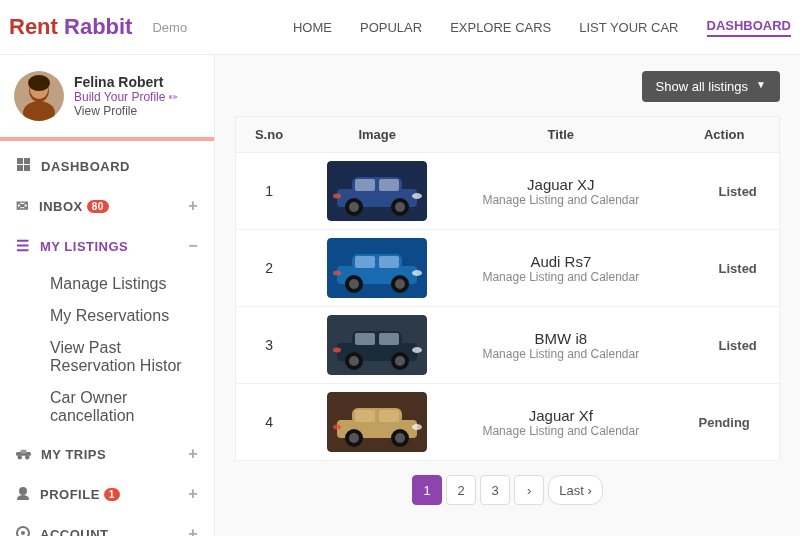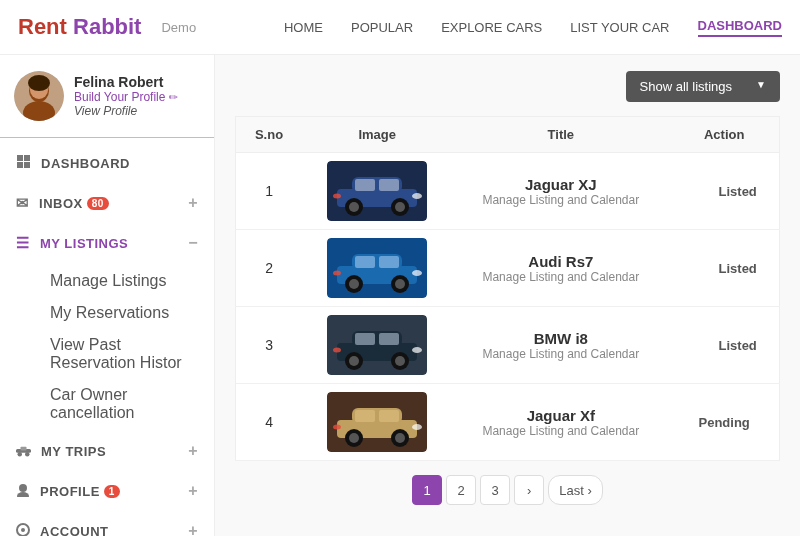--- a/index.html
+++ b/index.html
@@ -4,21 +4,21 @@
   <style>
     * { box-sizing: border-box; margin: 0; padding: 0; }
     body { font-family: Arial, sans-serif; font-size: 14px; background: #f9f9f9; color: #333; width: 800px; height: 536px; overflow: hidden; }
 
     
     .header {
       background: #fff;
       border-bottom: 1px solid #eee;
       display: flex;
       align-items: center;
-      padding: 0 18px;
+      padding: 0 9px;
       height: 55px;
     }
     .logo {
       display: flex;
       align-items: center;
       margin-right: auto;
     }
     .logo-text { font-size: 22px; font-weight: bold; }
     .logo-rent { color: #c0392b; }
     .logo-rabbit { color: #8e44ad; }
@@ -38,36 +38,36 @@
       width: 215px;
       background: #fff;
       border-right: 1px solid #eee;
       overflow-y: auto;
       flex-shrink: 0;
     }
     .user-profile {
       display: flex;
       align-items: center;
       padding: 16px 14px;
-      border-bottom: 1px solid #fca5a5;
+      border-bottom: 4px solid #fca5a5;
     }
     .avatar {
       width: 50px;
       height: 50px;
       border-radius: 50%;
       background: #ccc;
       overflow: hidden;
       flex-shrink: 0;
       margin-right: 10px;
     }
     .user-info {}
     .user-name { font-size: 14px; font-weight: bold; color: #333; }
     .user-build { font-size: 12px; color: #8e44ad; cursor: pointer; }
     .user-build .edit-icon { font-size: 11px; }
-    .user-view { font-size: 12px; color: #555; cursor: pointer; font-style: italic; }
+    .user-view { font-size: 12px; color: #555; cursor: pointer; }
 
     .sidebar-nav { padding: 5px 0; }
     .sidebar-item {
       display: flex;
       align-items: center;
       padding: 11px 16px;
       cursor: pointer;
       color: #555;
       font-size: 13px;
       font-weight: 600;
@@ -113,21 +113,21 @@
     .show-all-btn {
       background: #555;
       color: #fff;
       border: none;
       padding: 8px 14px;
       border-radius: 4px;
       font-size: 13px;
       cursor: pointer;
       display: flex;
       align-items: flex-start;
-      gap: 24px;
+      gap: 8px;
     }
     .show-all-btn .dropdown-arrow { font-size: 10px; }
 
     
     .listings-table {
       width: 100%;
       border-collapse: collapse;
       background: #fff;
       border: 1px solid #eee;
     }
@@ -146,21 +146,21 @@
       border-bottom: 1px solid #f0f0f0;
       vertical-align: middle;
     }
     .car-img-placeholder {
       width: 100px;
       height: 60px;
       border-radius: 4px;
       margin: 0 auto;
       display: block;
     }
-    .car-title { font-size: 15px; font-weight: bold; color: #333; }
+    .car-title { font-size: 15px; font-weight: normal; color: #333; }
     .car-subtitle { font-size: 12px; color: #888; }
     .status-listed { color: #555; font-weight: bold; font-size: 13px; margin-left: 27px; }
     .status-pending { color: #555; font-weight: bold; font-size: 13px; }
 
     
     .pagination {
       display: flex;
       justify-content: center;
       align-items: center;
       padding: 14px 0 6px;

